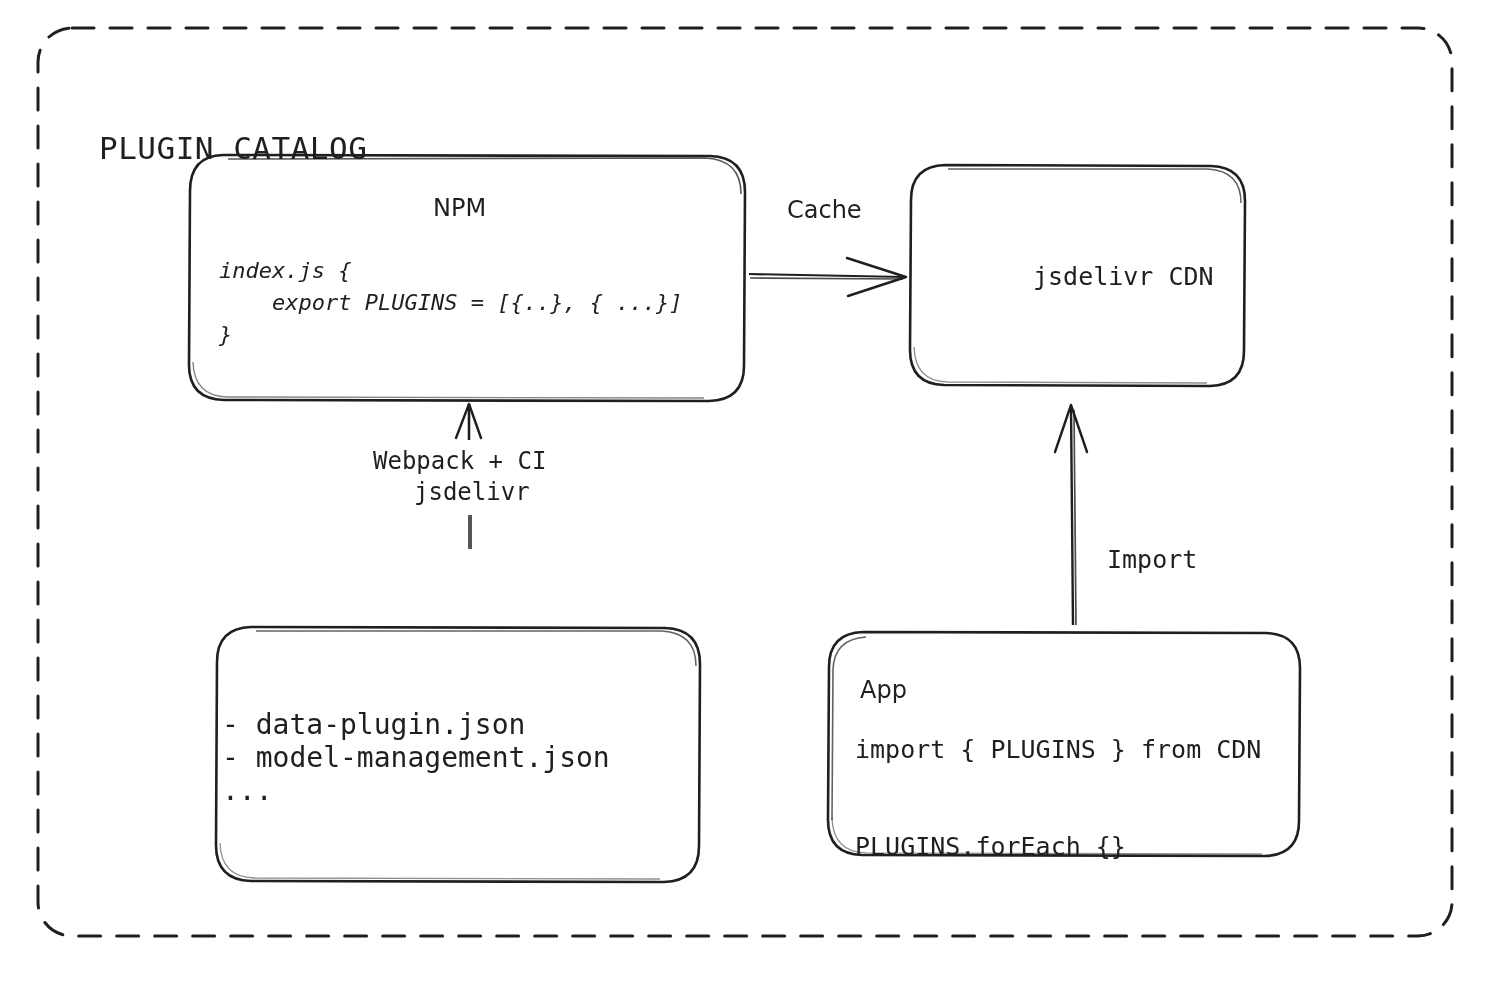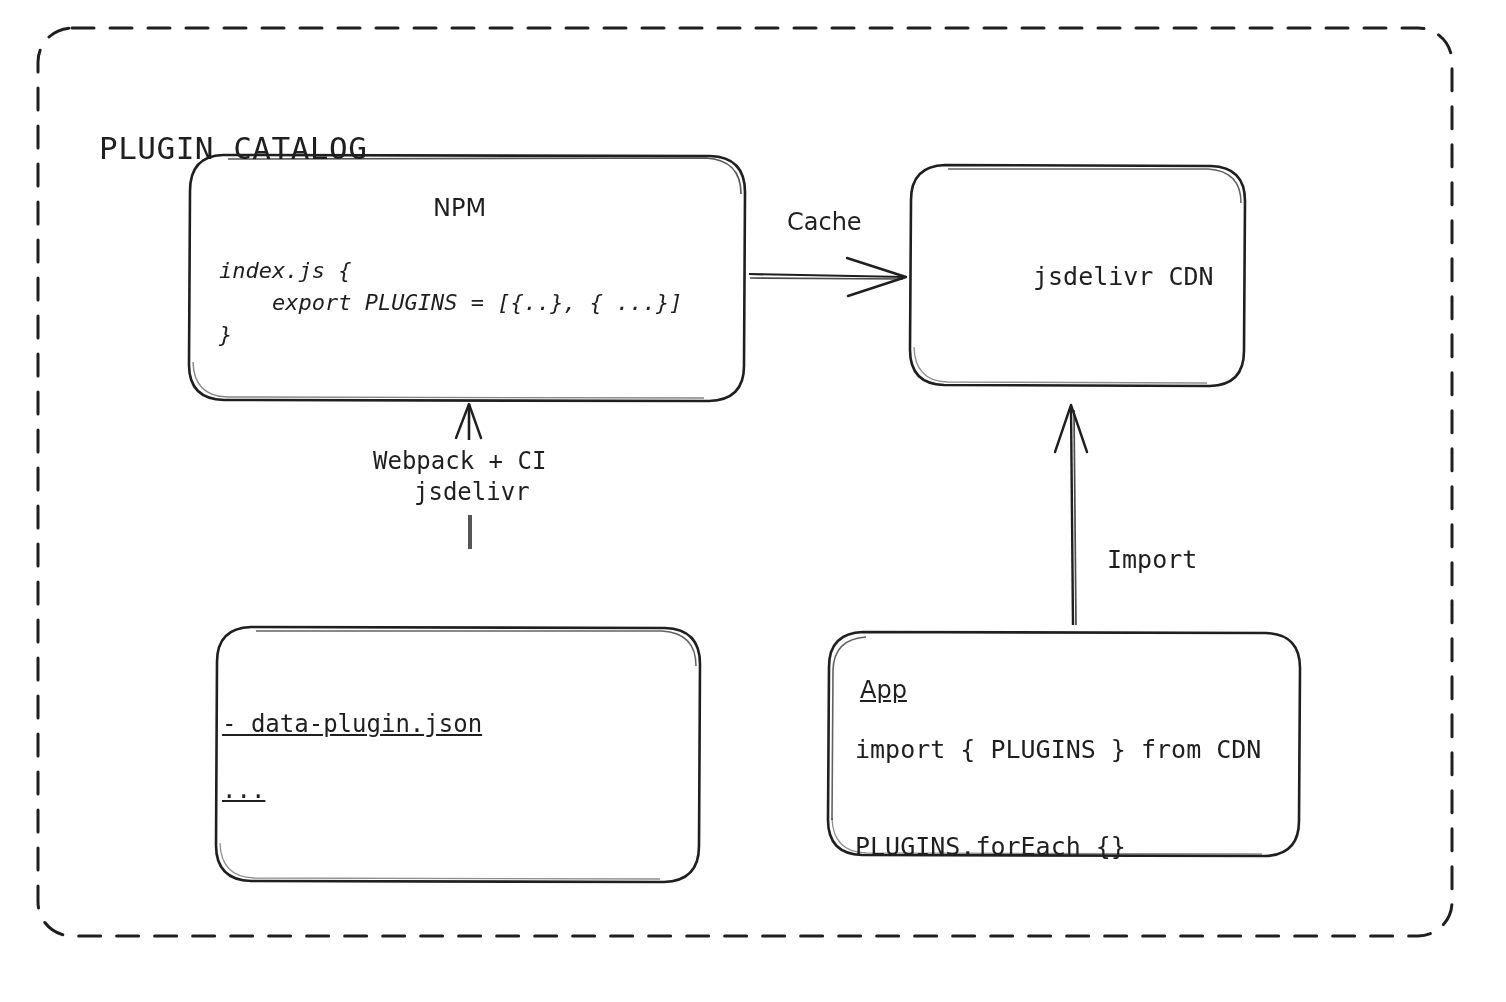--- a/index.html
+++ b/index.html
@@ -69,21 +69,20 @@
     font-size: 25px;
     margin-left: 47px;
   }
 
   
   #cache-label {
     left: 787px;
     top: 198px;
     font-size: 24px;
     font-family: "DejaVu Sans", "Liberation Sans", sans-serif;
-    margin-top: 12px;
   }
 
   
   #webpack-label {
     left: 373px;
     top: 449px;
     font-size: 24px;
   }
   #onmerge-label {
     left: 414px;
@@ -95,32 +94,30 @@
   #repo-label {
     left: 288px;
     top: 569px;
     font-size: 25px;
   }
 
   
   #repo-list {
     left: 222px;
     top: 708px;
-    font-size: 24px;
+    font-size: 28px;
     line-height: 33px;
-    text-decoration: underline;
   }
 
   
   #app-title {
     left: 860px;
     top: 678px;
     font-size: 24px;
     font-family: "DejaVu Sans", "Liberation Sans", sans-serif;
-    text-decoration: underline;
   }
   #app-code-1 {
     left: 855px;
     top: 737px;
     font-size: 25px;
   }
   #app-code-2 {
     left: 855px;
     top: 802px;
     font-size: 25px;
@@ -192,21 +189,21 @@
   <div class="txt" id="npm-title">NPM</div>
   <div class="txt" id="npm-code"><span>index.js {</span><br><span>    export PLUGINS = [{..}, { ...}]</span><br><span>}</span></div>
 
   <div class="txt" id="cdn-title">jsdelivr CDN</div>
 
   <div class="txt" id="cache-label">Cache</div>
 
   <div class="txt" id="webpack-label">Webpack + CI</div>
   <div class="txt" id="onmerge-label">jsdelivr</div>
 
-  <div class="txt" id="repo-list"><span>- data-plugin.json</span><br><br><span>...</span></div>
+  <div class="txt" id="repo-list"><span>- data-plugin.json</span><br><span>- model-management.json</span><br><span>...</span></div>
 
   <div class="txt" id="app-title">App</div>
   <div class="txt" id="app-code-1">import { PLUGINS } from CDN</div>
   <div class="txt" id="app-code-2">PLUGINS.forEach {}</div>
 
   <div class="txt" id="import-label">Import</div>
 
 </div>
 
 </body></html>

